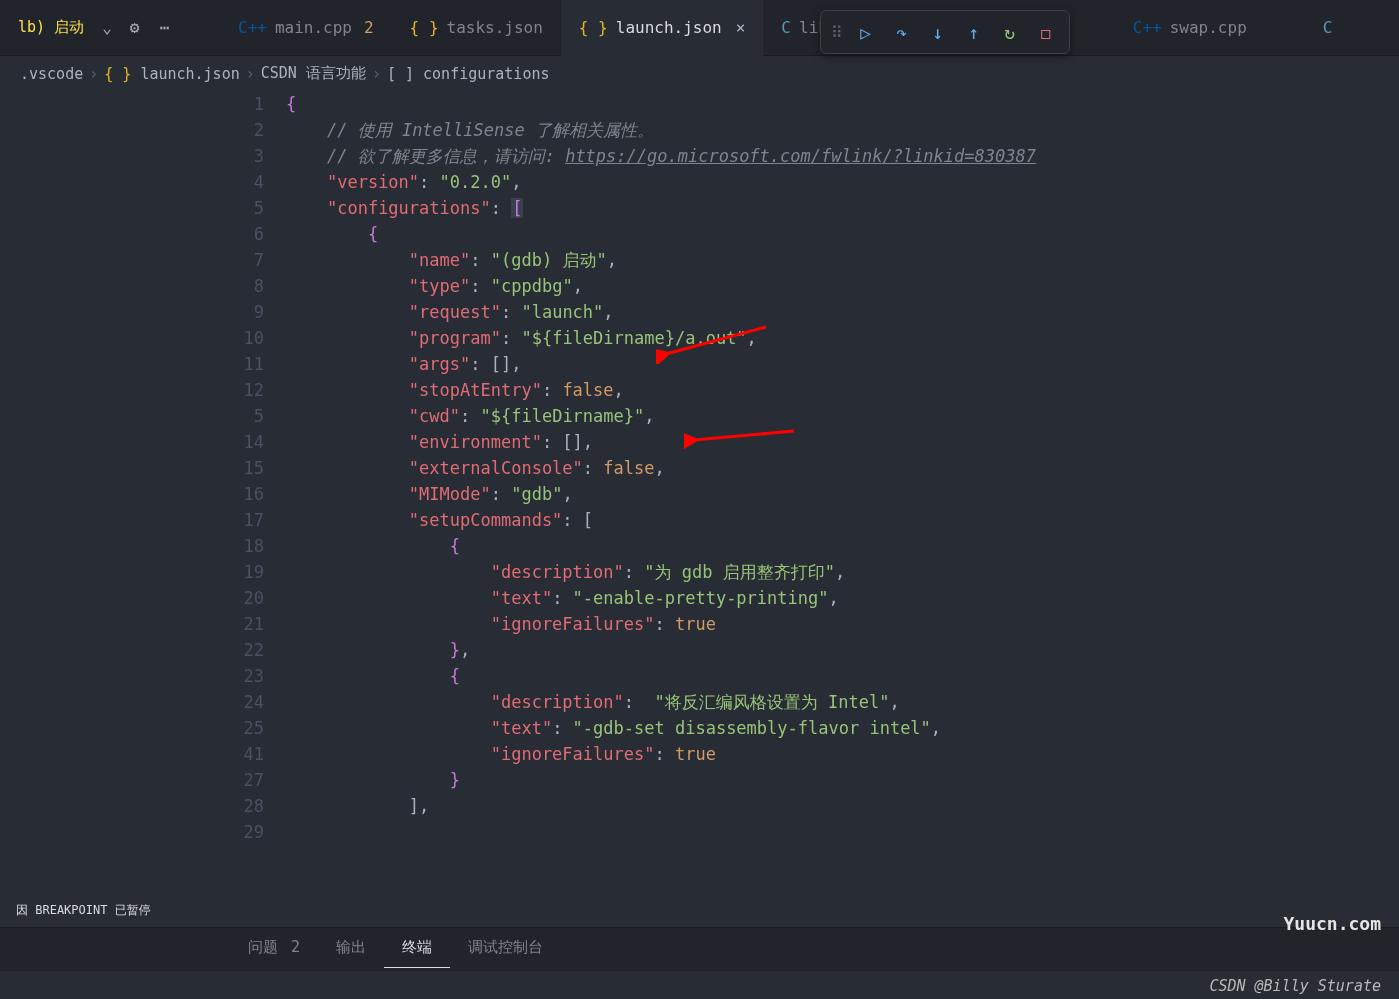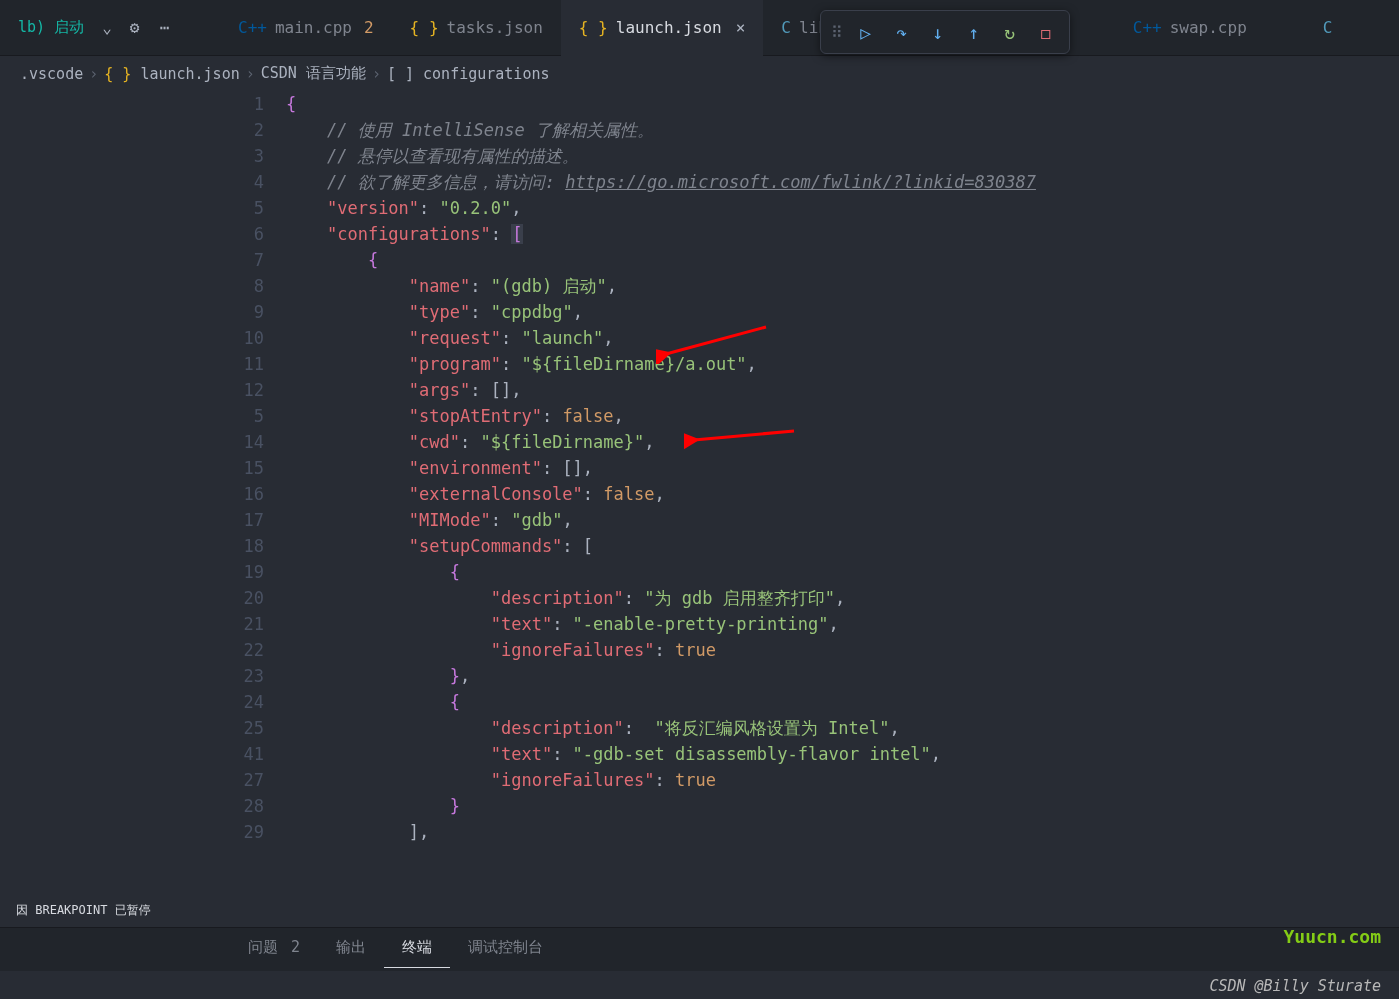--- a/index.html
+++ b/index.html
@@ -19,21 +19,21 @@
   background: #21252b;
   border-bottom: 1px solid #181a1f;
 }
 .top-left {
   display: flex;
   align-items: center;
   padding: 0 8px;
   width: 220px;
 }
 .debug-label {
-  color: #14b8a6;
+  color: #fde047;
   font-size: 15px;
   padding: 4px 10px;
 }
 .chevron { color: #abb2bf; padding: 0 8px; }
 .gear-icon, .more-dots { color: #abb2bf; padding: 0 10px; }
 .tabs {
   display: flex;
   align-items: stretch;
   flex: 1;
   height: 56px;
@@ -166,23 +166,23 @@
 .watermark {
   position: absolute;
   bottom: 4px;
   right: 18px;
   color: #b8b8b8;
   font-size: 15px;
   font-style: italic;
 }
 .watermark-site {
   position: absolute;
-  bottom: 52px;
+  bottom: 65px;
   right: 18px;
-  color: #84cc16;
+  color: #e5e5e5;
   font-size: 18px;
   font-weight: bold;
 }
 </style>
 </head>
 <body>
 
 <div class="top-bar">
   <div class="top-left">
     <span class="debug-label">lb) 启动</span>
@@ -284,21 +284,20 @@
     <svg class="arrow" style="left:398px; top:337px;" width="120" height="24">
       <defs>
           <marker id="ah2" markerWidth="10" markerHeight="10" refX="2" refY="5" orient="auto">
             <path d="M8,1 L0,5 L8,9 Z" fill="#ff0000"></path>
           </marker>
         </defs>
       <line x1="110" y1="3" x2="10" y2="12" stroke="#ff0000" stroke-width="3" marker-end="url(#ah2)"></line>
     </svg>
   <div class="code-line"><span class="tok-brace">{</span></div>
       <div class="code-line"><span class="">    </span><span class="tok-comment">// 使用 IntelliSense 了解相关属性。</span></div>
-      <div class="code-line"><span class="">    </span><span class="tok-comment">// 悬停以查看现有属性的描述。</span></div>
       <div class="code-line"><span class="">    </span><span class="tok-comment">// 欲了解更多信息，请访问: </span><span class="tok-link">https://go.microsoft.com/fwlink/?linkid=830387</span></div>
       <div class="code-line"><span class="">    </span><span class="tok-key">"version"</span><span class="tok-punct">: </span><span class="tok-string">"0.2.0"</span><span class="tok-punct">,</span></div>
       <div class="code-line"><span class="">    </span><span class="tok-key">"configurations"</span><span class="tok-punct">: </span><span class="tok-brace cursor-bracket">[</span></div>
       <div class="code-line"><span class="">        </span><span class="tok-brace">{</span></div>
       <div class="code-line"><span class="">            </span><span class="tok-key">"name"</span><span class="tok-punct">: </span><span class="tok-string">"(gdb) 启动"</span><span class="tok-punct">,</span></div>
       <div class="code-line"><span class="">            </span><span class="tok-key">"type"</span><span class="tok-punct">: </span><span class="tok-string">"cppdbg"</span><span class="tok-punct">,</span></div>
       <div class="code-line"><span class="">            </span><span class="tok-key">"request"</span><span class="tok-punct">: </span><span class="tok-string">"launch"</span><span class="tok-punct">,</span></div>
       <div class="code-line"><span class="">            </span><span class="tok-key">"program"</span><span class="tok-punct">: </span><span class="tok-string">"${fileDirname}/a.out"</span><span class="tok-punct">,</span></div>
       <div class="code-line"><span class="">            </span><span class="tok-key">"args"</span><span class="tok-punct">: []</span><span class="tok-punct">,</span></div>
       <div class="code-line"><span class="">            </span><span class="tok-key">"stopAtEntry"</span><span class="tok-punct">: </span><span class="tok-bool">false</span><span class="tok-punct">,</span></div>

